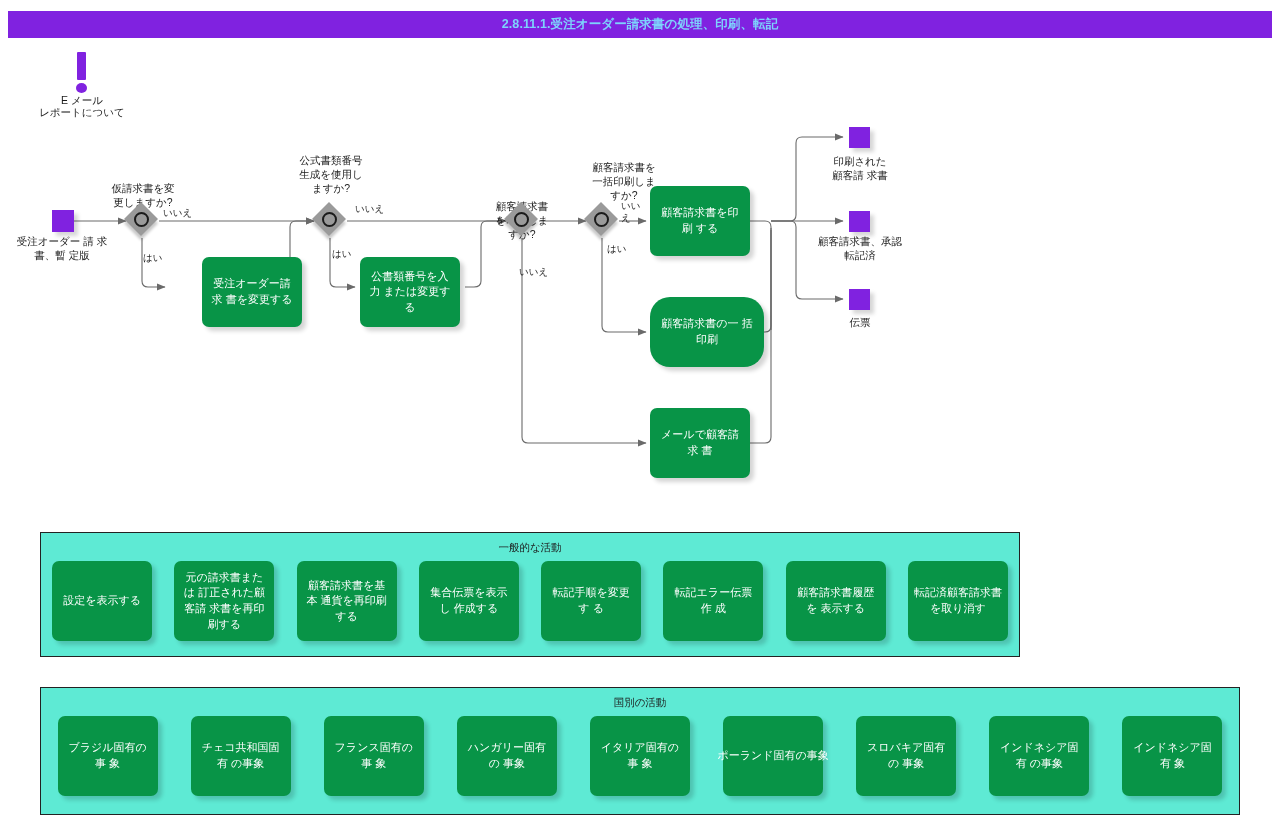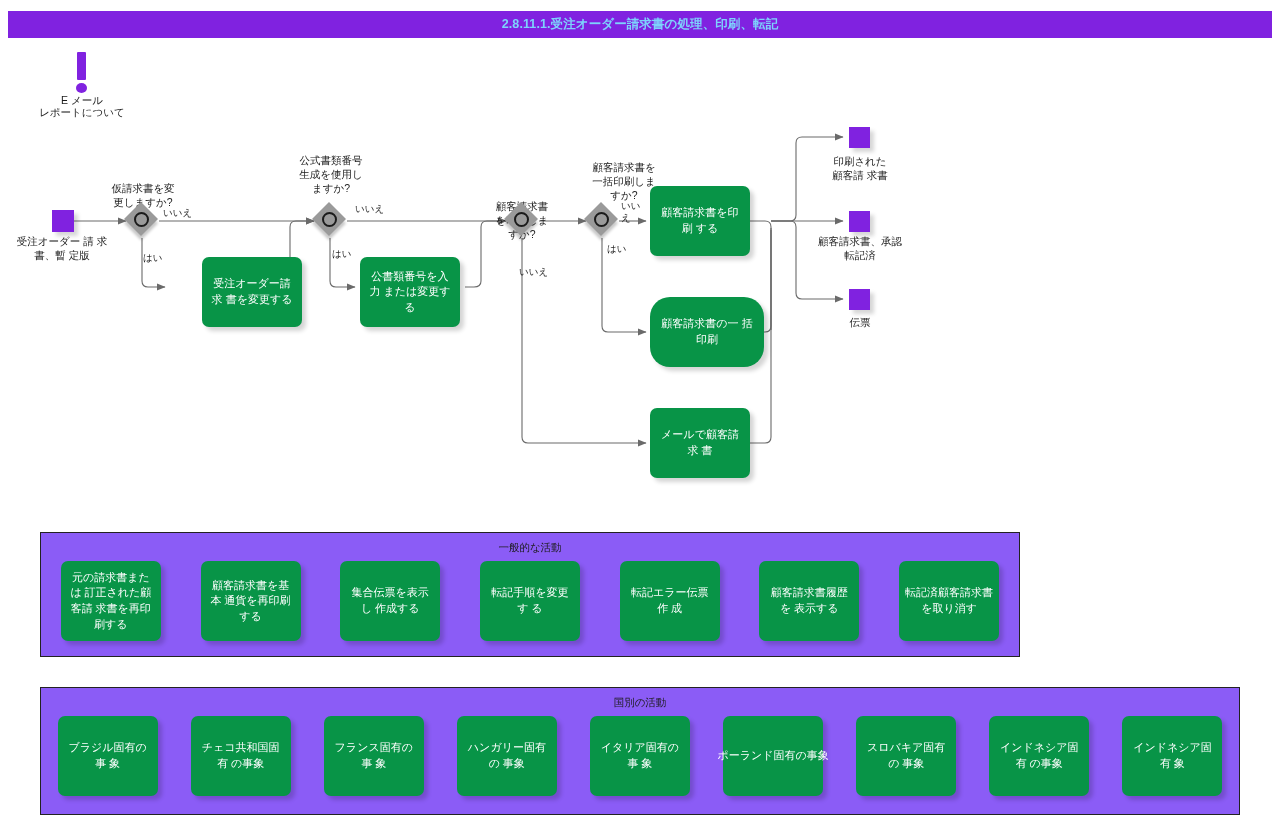--- a/index.html
+++ b/index.html
@@ -84,22 +84,21 @@
   }
   .bang .dot {
     position: absolute; left: 4px; top: 31px;
     width: 11px; height: 10px; border-radius: 50%; background: #8022e0;
   }
 
   
   .panel {
     position: absolute;
     border: 1.3px solid #222222;
-    background: #8b5cf6;
-    font-family: Liberation Serif, serif;
+    background: #5eead4;
   }
   .panel-title {
     position: absolute; top: 8px; left: 0; width: 100%;
     text-align: center; font-size: 10.5px; color: #1b1b1b;
   }
   .panel-row {
     position: absolute; left: 0; top: 28px; width: 100%;
     display: flex; justify-content: space-around; align-items: flex-start;
   }
   .panel-row .task { width: 100px; height: 80px; flex: 0 0 auto; }
@@ -230,20 +229,21 @@
 転記済</div>
 
     <div class="pevent abs" style="left:849px; top:289px; width:21px; height:21px;"></div>
     <div class="lbl" style="left:810px; top:315px; width:100px;">伝票</div>
 
   </div>
 
   <div class="panel" style="left:40px; top:532px; width:980px; height:125px;">
     <div class="panel-title">一般的な活動</div>
     <div class="panel-row">
+      <div class="task">設定を表示する</div>
       <div class="task">元の請求書または
 訂正された顧客請
 求書を再印刷する</div>
       <div class="task">顧客請求書を基本
 通貨を再印刷する</div>
       <div class="task">集合伝票を表示し
 作成する</div>
       <div class="task">転記手順を変更す
 る</div>
       <div class="task">転記エラー伝票作

